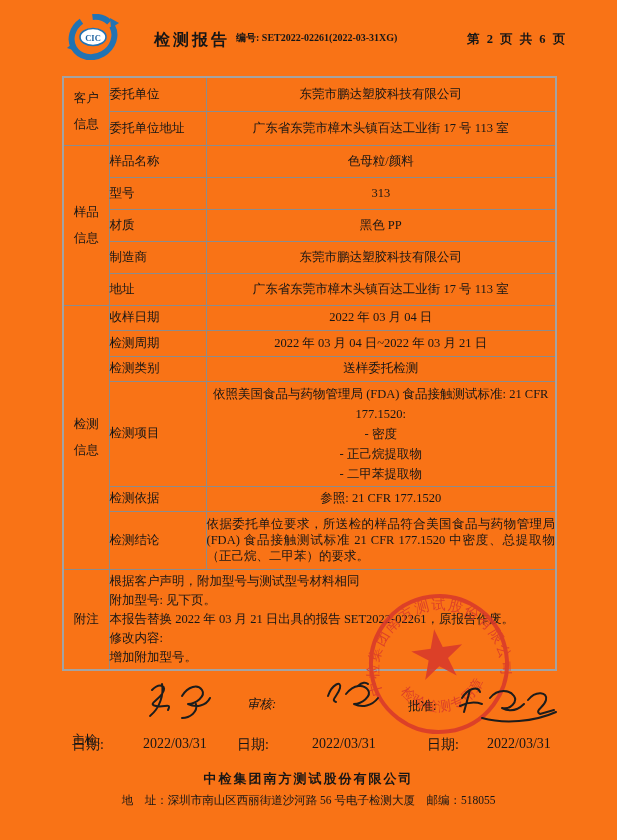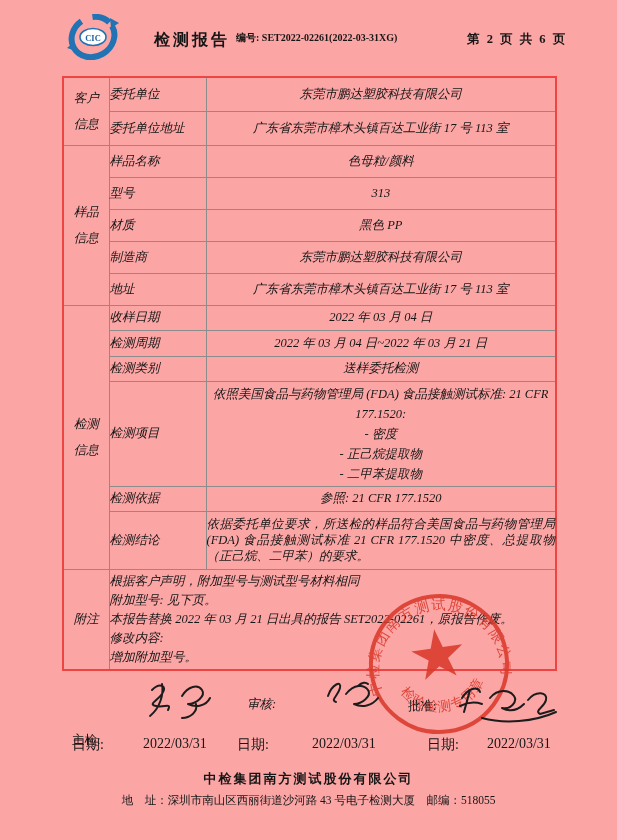--- a/index.html
+++ b/index.html
@@ -1,32 +1,31 @@
 <!DOCTYPE html>
 <html><head>
 <meta charset="utf-8">
 <style>
   html,body{margin:0;padding:0;background:#e8e8e8;}
   .page{
     position:relative; width:617px; height:840px; margin:0 auto;
-    background:#fca5a5; overflow:hidden;
+    background:#f97316; overflow:hidden;
     font-family:"Liberation Serif","DejaVu Serif",serif;
     color:#161616;
   }
   
   .logo{position:absolute; left:66px; top:14px; width:54px; height:46px;}
   .hdr-title{position:absolute; left:154px; top:30px; font-size:16px; font-weight:bold; letter-spacing:3px;}
   .hdr-no{position:absolute; left:236px; top:31px; font-size:10px; font-weight:bold;}
   .hdr-page{position:absolute; left:467px; top:31px; font-size:12.5px; font-weight:bold; letter-spacing:2px;}
   
   table.info{
     position:absolute; left:62px; top:76px; width:493px;
     border-collapse:collapse; table-layout:fixed;
-    border:2px solid #ef4444;
-    font-style:italic;
+    border:2px solid #a3a3a3;
   }
   table.info td{
     border:1px solid #8c8c8c; font-size:12.5px; vertical-align:middle;
     padding:2px 0;
   }
   td.group{text-align:center; white-space:pre-line; line-height:2.1;}
   td.flabel{padding-left:10px;}
   td.fvalue{padding-left:12px; padding-right:8px;text-align:center;}
   td.multiline{white-space:pre-line; line-height:20px; padding-top:5px; padding-bottom:5px;}
   td.conclusion{line-height:16px; text-align:justify; padding-top:4px; padding-bottom:4px;}
@@ -178,16 +177,16 @@
 
   <div class="so-date" style="left:72px; top:736px;">日期:</div>
   <div class="so-date" style="left:143px; top:736px;">2022/03/31</div>
   <div class="so-date" style="left:237px; top:736px;">日期:</div>
   <div class="so-date" style="left:312px; top:736px;">2022/03/31</div>
   <div class="so-date" style="left:427px; top:736px;">日期:</div>
   <div class="so-date" style="left:487px; top:736px;">2022/03/31</div>
 
   <div class="footer">
     <div class="f-company">中检集团南方测试股份有限公司</div>
-    <div class="f-line"><span>地　址：</span><span>深圳市南山区西丽街道沙河路 43 号电子检测大厦</span><span>　邮编：</span><span>518055</span></div>
+    <div class="f-line"><span>地　址：</span><span>深圳市南山区西丽街道沙河路 56 号电子检测大厦</span><span>　邮编：</span><span>518055</span></div>
   </div>
 
 </div>
 
 </body></html>

